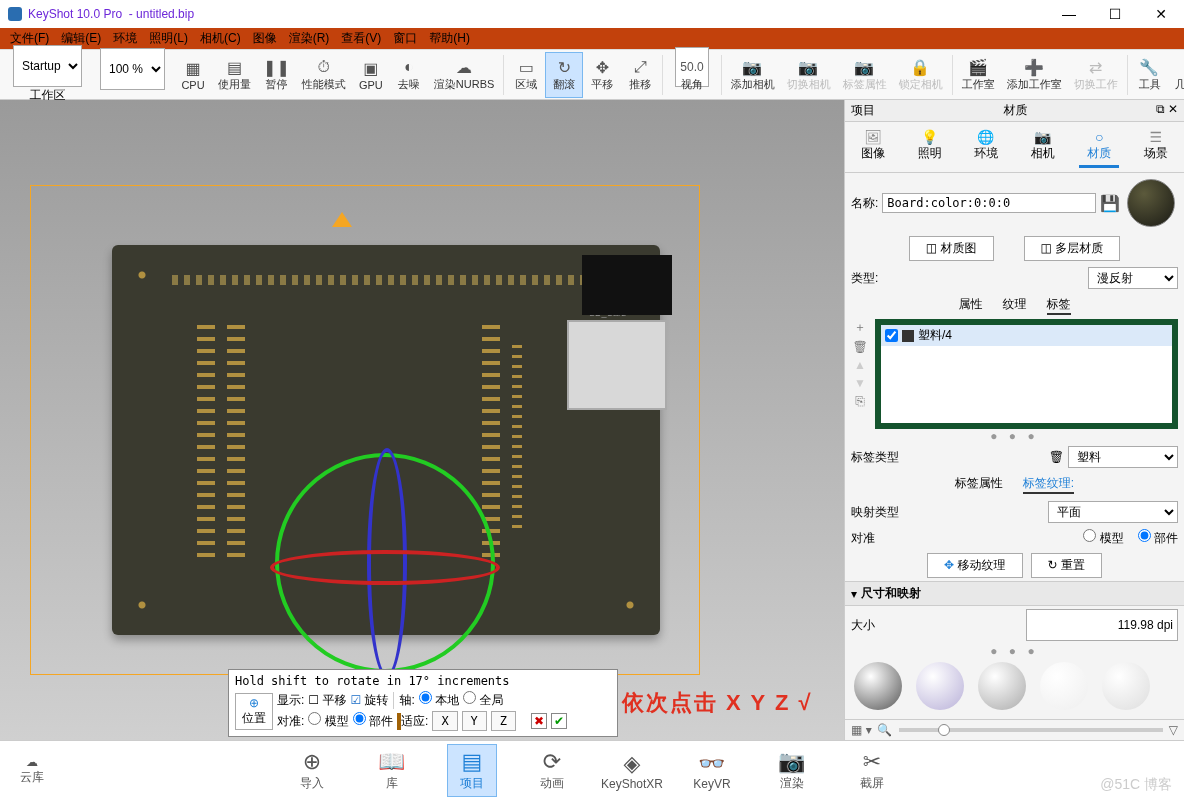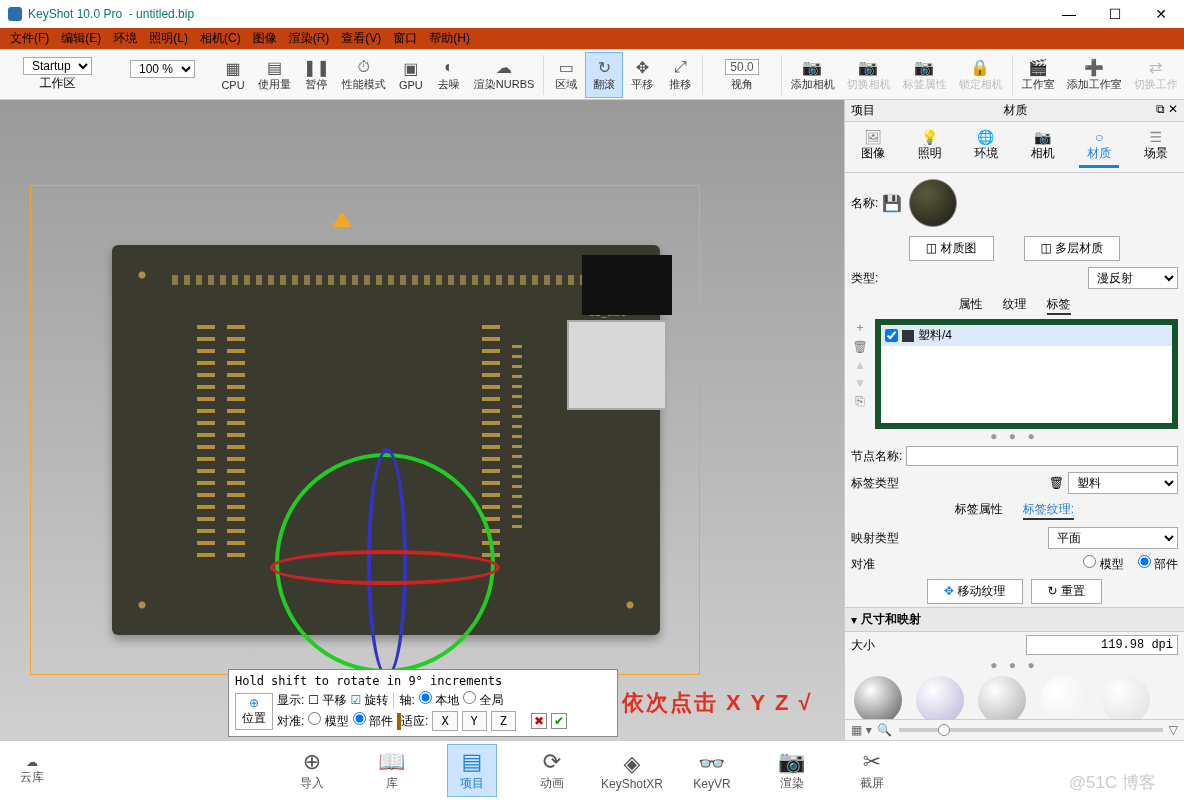--- a/index.html
+++ b/index.html
@@ -1,31 +1,31 @@
 <!DOCTYPE html>
 <html><head>
 <meta charset="utf-8">
 <style>
 * { margin: 0; padding: 0; box-sizing: border-box; font-family: "Microsoft YaHei", sans-serif; font-size: 12px; }
 body { width: 1184px; height: 800px; background: #f0f0f0; position: relative; overflow: hidden; }
 .titlebar { height: 28px; background: #fff; display: flex; align-items: center; padding: 0 8px; }
 .titlebar .logo { width: 14px; height: 14px; background: #2a6db0; border-radius: 3px; margin-right: 6px; }
-.titlebar .title { color: #0f766e; }
+.titlebar .title { color: #6d28d9; }
 .win-ctrls { position: absolute; right: 0; top: 0; display: flex; }
 .win-ctrls div { width: 46px; height: 28px; display: flex; align-items: center; justify-content: center; font-size: 14px; }
 .menubar { height: 22px; background: #c2410c; display: flex; align-items: center; padding: 0 4px; border-bottom: 1px solid #ddd; }
 .menubar span { padding: 2px 6px; }
 .toolbar { height: 50px; background: #f8f8f8; display: flex; align-items: center; border-bottom: 1px solid #ccc; padding: 0 4px; }
 .tb-item { display: flex; flex-direction: column; align-items: center; justify-content: center; padding: 2px 6px; min-width: 38px; height: 46px; }
 .tb-item .icn { height: 20px; font-size: 16px; display: flex; align-items: center; justify-content: center; color: #555; }
 .tb-item .lbl { font-size: 11px; color: #333; white-space: nowrap; }
 .tb-item.disabled .lbl, .tb-item.disabled .icn { color: #bbb; }
 .tb-item.active { background: #cce4ff; border: 1px solid #7ab8f0; }
 .tb-sep { width: 1px; height: 40px; background: #ddd; margin: 0 3px; }
-.tb-dd { border: 1px solid #aaa; padding: 0 4px; margin: 0 13px; background: #fff; }
+.tb-dd { border: 1px solid #aaa; padding: 12px 4px; margin: 0 3px; background: #fff; }
 
 .workspace { position: absolute; left: 0; top: 100px; right: 340px; bottom: 60px; background: #888; }
 .viewport-bg { position: absolute; inset: 0; background: linear-gradient(#9a9a9a,#d0d0d0); overflow: hidden; }
 .sel-box { position: absolute; left: 30px; top: 85px; width: 670px; height: 490px; border: 1.5px solid #f5a623; }
 .tri { position: absolute; left: 332px; top: 112px; width: 0; height: 0; border-left: 10px solid transparent; border-right: 10px solid transparent; border-bottom: 15px solid #f5a623; }
 .board { position: absolute; left: 112px; top: 145px; width: 548px; height: 390px; background: #3a3a2f; border-radius: 6px; box-shadow: 0 5px 10px rgba(0,0,0,0.3); }
 .board::before { content:""; position: absolute; top: 30px; left: 60px; right: 60px; height: 10px; background: repeating-linear-gradient(90deg,#8a7a45 0 6px, transparent 6px 12px); }
 .holes { position: absolute; inset: 0; background:
   radial-gradient(circle at 30px 30px, #b09040 3px, transparent 4px),
   radial-gradient(circle at 518px 30px, #b09040 3px, transparent 4px),
@@ -73,21 +73,21 @@
 .radio-row label { margin-left: 10px; }
 .mat-lib { display: flex; flex-wrap: wrap; padding: 4px; gap: 4px; overflow: hidden; flex: 1; }
 .mat-thumb { width: 58px; display: flex; flex-direction: column; align-items: center; }
 .mat-thumb .ball { width: 48px; height: 48px; border-radius: 50%; }
 
 .bottom-bar { position: absolute; left: 0; right: 0; bottom: 0; height: 60px; background: #fff; border-top: 1px solid #ccc; display: flex; align-items: center; justify-content: center; gap: 40px; }
 .bb-item { display: flex; flex-direction: column; align-items: center; width: 50px; color: #555; }
 .bb-item .icn { font-size: 22px; }
 .bb-item.act { background: #cce4ff; border: 1px solid #7ab8f0; padding: 4px; color: #1e7fd6; }
 .bb-left { position: absolute; left: 20px; display: flex; flex-direction: column; align-items: center; color: #555; }
-.watermark { position: absolute; right: 28px; bottom: 6px; color: #ccc; font-size: 17px; }
+.watermark { position: absolute; right: 12px; bottom: 6px; color: #ccc; font-size: 14px; }
 .zoom-row { display: flex; align-items: center; padding: 3px 6px; gap: 6px; border-top: 1px solid #ccc; color: #666; }
 .zoom-row .slider { flex: 1; height: 4px; background: #ccc; position: relative; }
 .zoom-row .slider::before { content:""; position:absolute; left: 15%; top:-4px; width:10px; height:10px; border-radius:50%; background:#fff; border:1px solid #888; }
 .chk::before { content:"☐ "; }
 .chk.on::before { content:"☑ "; color: #1a6cc7; }
 </style>
 </head>
 <body>
 
 <div class="titlebar">
@@ -231,21 +231,21 @@
       <div class="black-chip"></div>
       <div class="gizmo">
         <div class="g-green"></div>
         <div class="g-blue"></div>
         <div class="g-red"></div>
       </div>
     </div>
   </div>
 
   <div class="status-box">
-    <div class="row hint">Hold shift to rotate in 9° increments</div>
+    <div class="row hint">Hold shift to rotate in 17° increments</div>
     <div class="row">
       <span style="display:flex;flex-direction:column;align-items:center;border:1px solid #aaa;padding:2px 6px">
         <span style="color:#1e7fd6">⊕</span>
         <span>位置</span>
       </span>
       <div style="flex:1">
         <div class="row">
           <span>显示:</span>
           <span class="chk"><span>平移</span></span>
           <span class="chk on"><span>旋转</span></span>
@@ -301,20 +301,21 @@
         <span>材质</span>
       </div>
       <div class="ptab">
         <span class="icn">☰</span>
         <span>场景</span>
       </div>
     </div>
 
   <div class="field-row">
     <span>名称:</span>
+    <input type="text" value="Board:color:0:0:0" style="">
     <span style="font-size:16px;color:#555">💾</span>
     <div class="mat-ball"></div>
   </div>
   <div class="field-row" style="justify-content:center;gap:30px">
     <span class="btn-box">◫ <span>材质图</span></span>
     <span class="btn-box">◫ <span>多层材质</span></span>
   </div>
   <div class="field-row">
     <span>类型:</span>
     <span style="flex:1"></span>
@@ -338,24 +339,20 @@
       <div class="item">
         <input type="checkbox" checked="" style="">
         <span style="width:12px;height:12px;background:#333;display:inline-block"></span>
         <span>塑料/4</span>
       </div>
     </div>
   </div>
   <div class="dots">● ● ●</div>
 
   <div class="field-row">
-    <span>节点名称:</span>
-    <input type="text" style="">
-  </div>
-  <div class="field-row">
     <span>标签类型</span>
     <span style="flex:1"></span>
     <span>🗑</span>
     <select class="sel-wide" style="width:110px"><option>塑料</option></select>
   </div>
   <div class="subtabs">
     <span>标签属性</span>
     <span class="act" style="color:#1e7fd6">标签纹理:</span>
   </div>
   <div class="field-row">
@@ -373,21 +370,21 @@
     <span class="btn-box"><span style="color:#1e7fd6">✥</span> <span>移动纹理</span></span>
     <span class="btn-box">↻ <span>重置</span></span>
   </div>
   <div class="field-row" style="background:#e8e8e8;border-top:1px solid #ccc;border-bottom:1px solid #ccc">
     <span>▾</span>
     <b>尺寸和映射</b>
   </div>
   <div class="field-row">
     <span>大小</span>
     <span style="flex:1"></span>
-    <input type="text" style="width: 90px; text-align: right; font-family: Liberation Mono, monospace; border: 1px solid rgb(170, 170, 170); padding: 2px 4px;" value="119.98 dpi">
+    <input type="text" style="width: 90px; text-align: right; font-family: Liberation Sans, sans-serif; border: 1px solid rgb(170, 170, 170); padding: 8px 4px;" value="119.98 dpi">
   </div>
   <div class="dots">● ● ●</div>
 
   <div class="mat-lib" id="mat-lib">
       <div class="mat-thumb">
         <div class="ball" style="background:radial-gradient(circle at 35% 30%, #fff, #555)"></div>
       </div>
       <div class="mat-thumb">
         <div class="ball" style="background:radial-gradient(circle at 35% 30%, #fff, #b8b0d8)"></div>
       </div>

